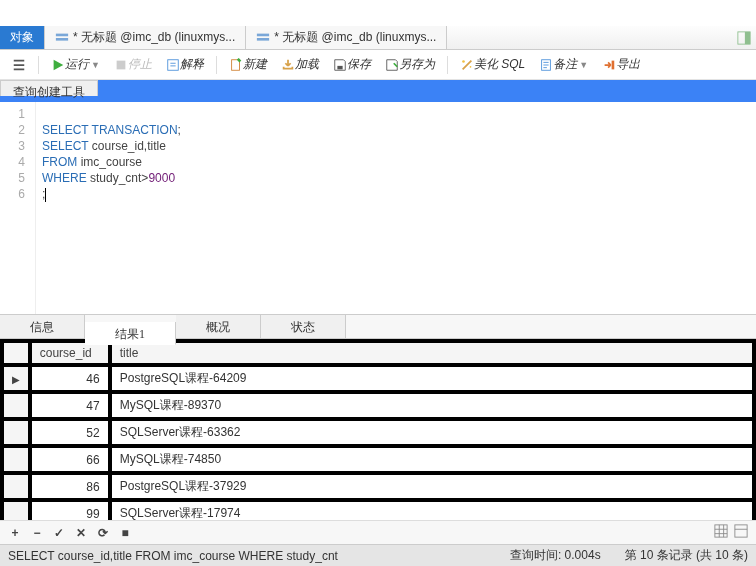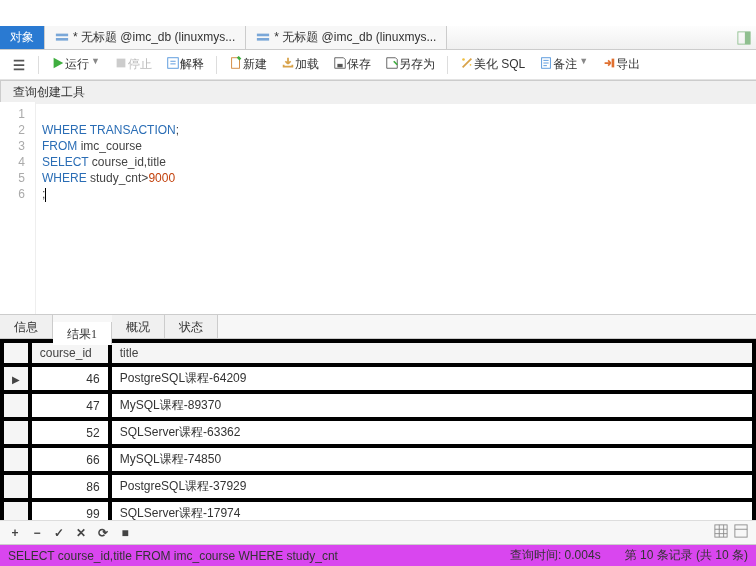--- a/index.html
+++ b/index.html
@@ -4,50 +4,50 @@
 <style>
 * { margin:0; padding:0; box-sizing:border-box; font-family:"Microsoft YaHei","Segoe UI",Arial,sans-serif; font-size:12px; }
 body { background:#fff; color:#333; width:756px; height:566px; overflow:hidden; display:flex; flex-direction:column; }
 .tabs-top { display:flex; height:24px; background:linear-gradient(#fdfdfd,#f0f0f0); border-bottom:1px solid #ccc; align-items:stretch;margin-top:26px; }
 .tab { display:flex; align-items:center; padding:0 10px; border-right:1px solid #ccc; background:#f7f7f7; cursor:pointer; white-space:nowrap; }
 .tab.active { background:#2a7ad2; color:#fff; }
 .tab .ticon { width:14px; height:14px; margin-right:4px; }
 .tabs-top .spacer{flex:1;}
 .top-right-icon{width:24px;display:flex;align-items:center;justify-content:center;}
 .toolbar { display:flex; height:30px; align-items:center; padding:0 6px; border-bottom:1px solid #e3e3e3; gap:2px; background:#fff; }
-.tbtn { display:flex; align-items:flex-start; padding:2px 6px; cursor:pointer; border-radius:2px; gap:0; white-space:nowrap; }
+.tbtn { display:flex; align-items:center; padding:2px 6px; cursor:pointer; border-radius:2px; gap:0; white-space:nowrap;font-style:italic; }
 .tsep { width:1px; height:18px; background:#ddd; margin:0 4px; }
 .ticon svg { width:14px; height:14px; display:block; }
 .dd { color:#888; font-size:9px; margin-left:2px;}
-.mid-tabs { display:flex; height:22px; border-bottom:6px solid #3b82f6; background:#3b82f6;flex-direction:column; }
+.mid-tabs { display:flex; height:22px; border-bottom:6px solid #3b82f6; background:#3b82f6; }
 .mid-tab { padding:3px 12px; border:1px solid #ccc; border-bottom:none; margin-right:-1px; background:#f0f0f0; cursor:pointer; }
 .mid-tab.active{ background:#fff; position:relative; top:1px; }
 .editor { display:flex; flex:1; overflow:hidden; min-height:0; }
 .gutter { width:36px; background:#fff; color:#aaa; text-align:right; padding:4px 10px 0 0; font-family:Consolas,monospace; font-size:12px; border-right:1px solid #eee;}
 .gutter div{height:16px;line-height:16px;}
 .code { flex:1; padding:4px 6px; font-family:Consolas,monospace; font-size:12px; position:relative; }
 .code div{height:16px;line-height:16px;white-space:pre;}
-.kw{color:#2a6db5;} .num{color:#c2410c;} .plain{color:#444;}
+.kw{color:#2a6db5;} .num{color:#701a75;} .plain{color:#444;}
 .caret{display:inline-block;width:1px;height:14px;background:#000;vertical-align:middle;animation:blink 1s steps(1) infinite;}
 @keyframes blink{50%{opacity:0;}}
 .lower{height:230px;display:flex;flex-direction:column;border-top:1px solid #ccc;}
 .res-tabs{display:flex;height:24px;background:#f7f7f7;border-bottom:1px solid #ccc;}
-.res-tab{padding:4px 14px;border-right:1px solid #ccc;cursor:pointer;background:#f0f0f0;}
+.res-tab{padding:4px 30px;border-right:1px solid #ccc;cursor:pointer;background:#f0f0f0;}
 .res-tab.active{background:#fff;border-bottom:1px solid #fff;position:relative;top:7px;font-family:Liberation Serif, serif;}
 .grid{flex:1;overflow:auto;}
 table.results{border-collapse:collapse;width:100%;}
 table.results th, table.results td{border:4px solid #000000;padding:3px 8px;height:22px;text-align:left;background:#fff;}
 table.results th{background:#f5f5f5;font-weight:normal;color:#444;}
 table.results td.idcol{text-align:right;width:80px;}
 table.results td.rowhead{width:14px;background:#f5f5f5;border-right:1px solid #ccc;}
 .row-arrow{color:#444;font-size:10px;}
 .grid-toolbar{height:24px;display:flex;align-items:center;gap:8px;padding:0 8px;border-top:1px solid #ddd;background:#f7f7f7;}
 .gbtn{cursor:pointer;color:#444;font-weight:bold;width:14px;text-align:center;}
 .grid-right{margin-left:auto;display:flex;gap:6px;}
-.status{height:22px;display:flex;align-items:center;border-top:1px solid #ccc;background:#d946ef;padding:0 8px;gap:24px;}
+.status{height:22px;display:flex;align-items:center;border-top:1px solid #ccc;background:#e5e5e5;padding:0 8px;gap:24px;}
 .status .s1{flex:1;overflow:hidden;text-overflow:ellipsis;white-space:nowrap;}
 .disabled{color:#bbb;}
 </style>
 </head>
 <body>
 
 <div class="tabs-top">
   <div class="tab active">
     <span>对象</span>
   </div>
@@ -190,23 +190,23 @@
   <div class="gutter">
     <div>1</div>
       <div>2</div>
       <div>3</div>
       <div>4</div>
       <div>5</div>
       <div>6</div>
   </div>
   <div class="code">
     <div>&nbsp;</div>
-    <div><span class="kw">WHERE TRANSACTION</span><span class="plain">;</span></div>
+    <div><span class="kw">SELECT TRANSACTION</span><span class="plain">;</span></div>
+    <div><span class="kw">SELECT</span><span class="plain"> course_id,title</span></div>
     <div><span class="kw">FROM</span><span class="plain"> imc_course</span></div>
-    <div><span class="kw">SELECT</span><span class="plain"> course_id,title</span></div>
     <div><span class="kw">WHERE</span><span class="plain"> study_cnt&gt;</span><span class="num">9000</span></div>
     <div><span class="plain">;</span><span class="caret"></span></div>
   </div>
 </div>
 
 <div class="lower">
   <div class="res-tabs">
     <div class="res-tab">信息</div>
     <div class="res-tab active">结果1</div>
     <div class="res-tab">概况</div>

